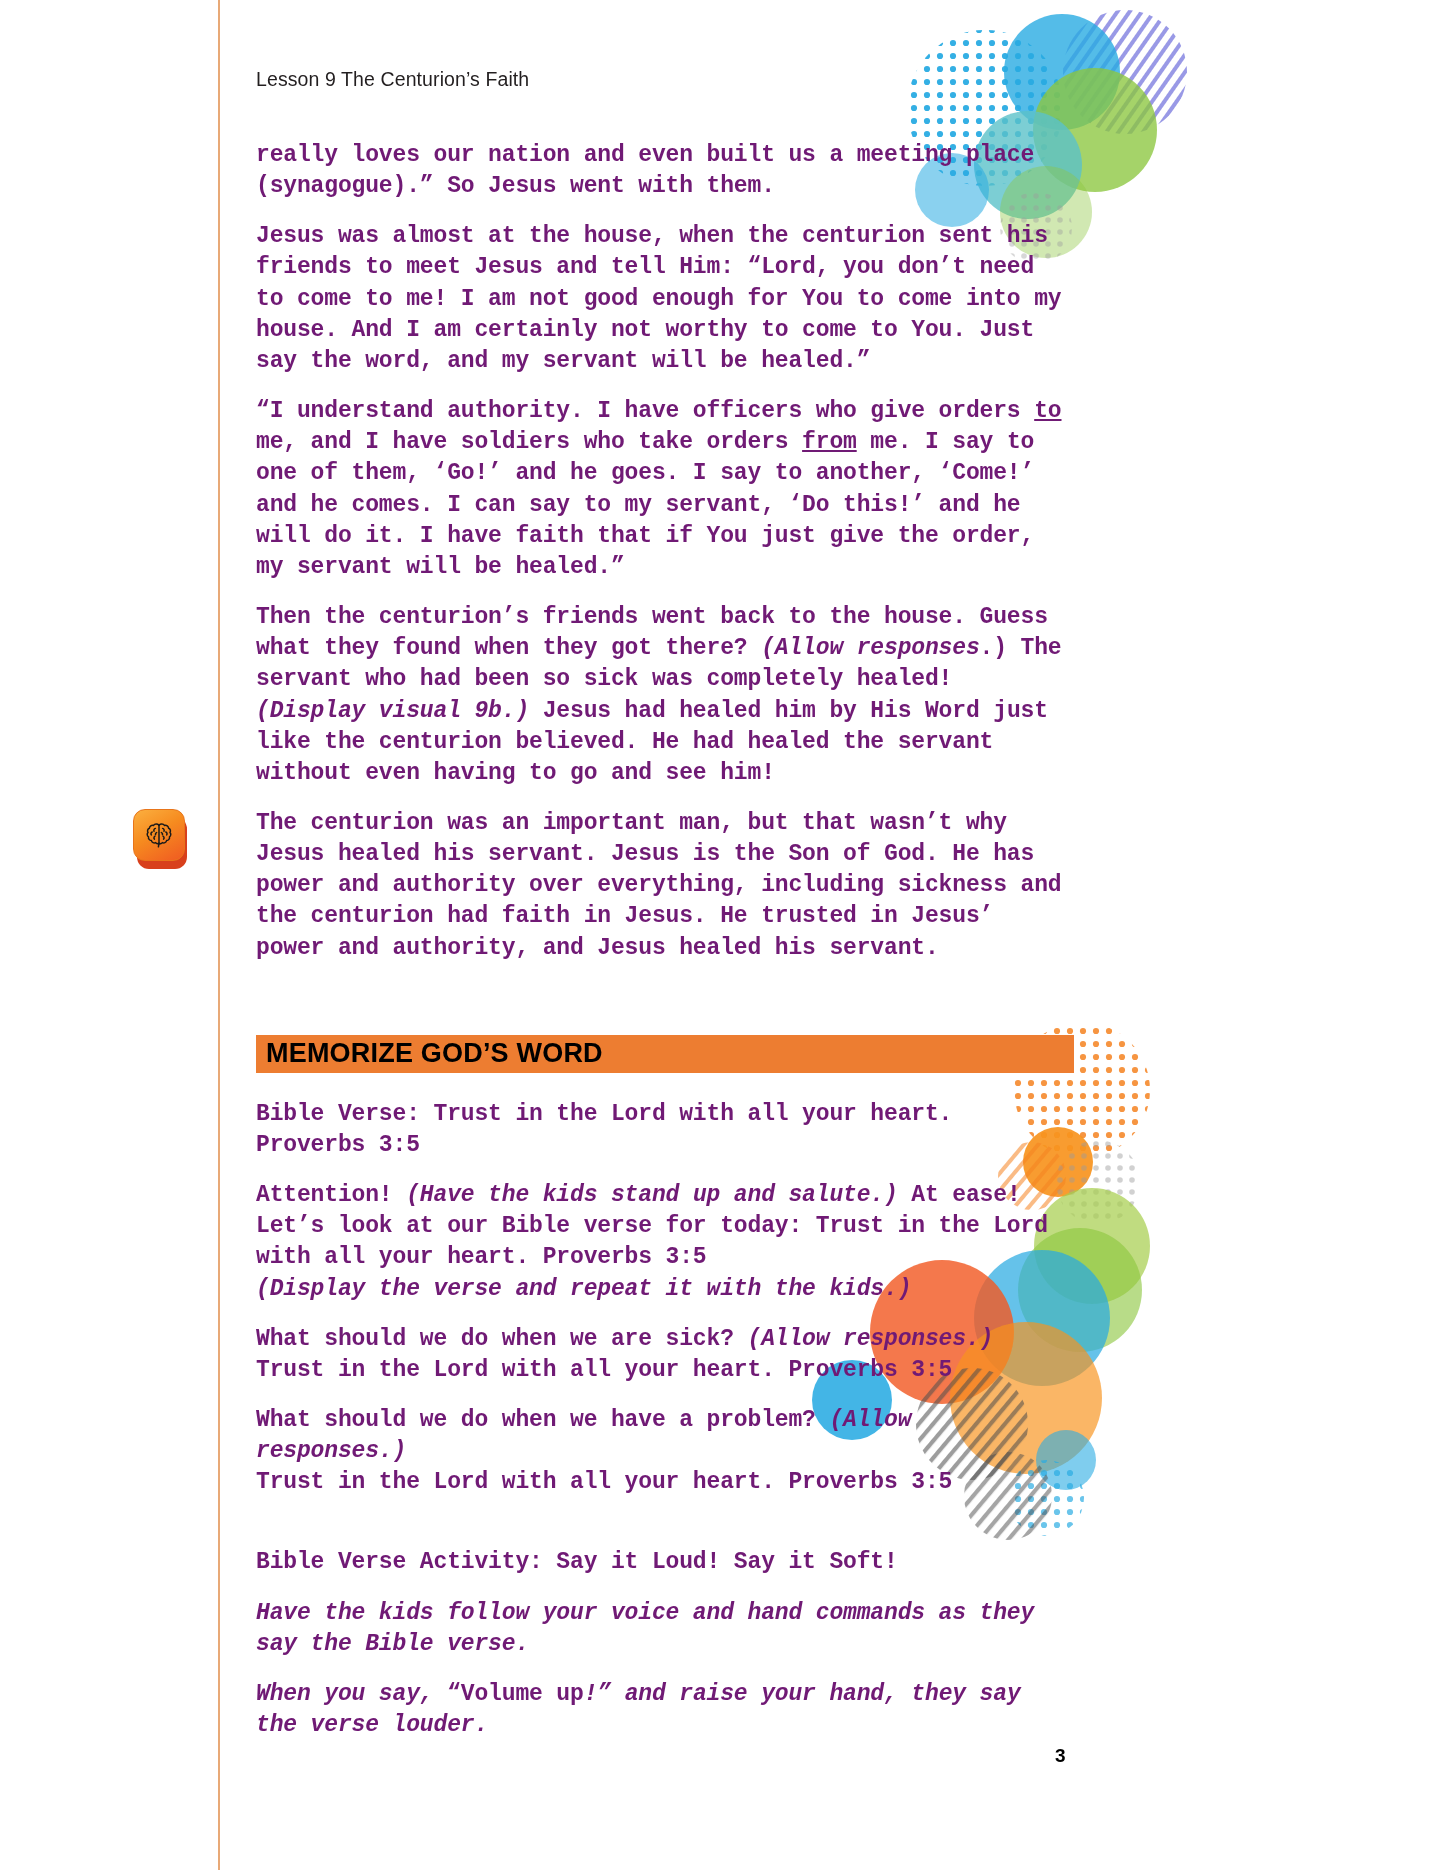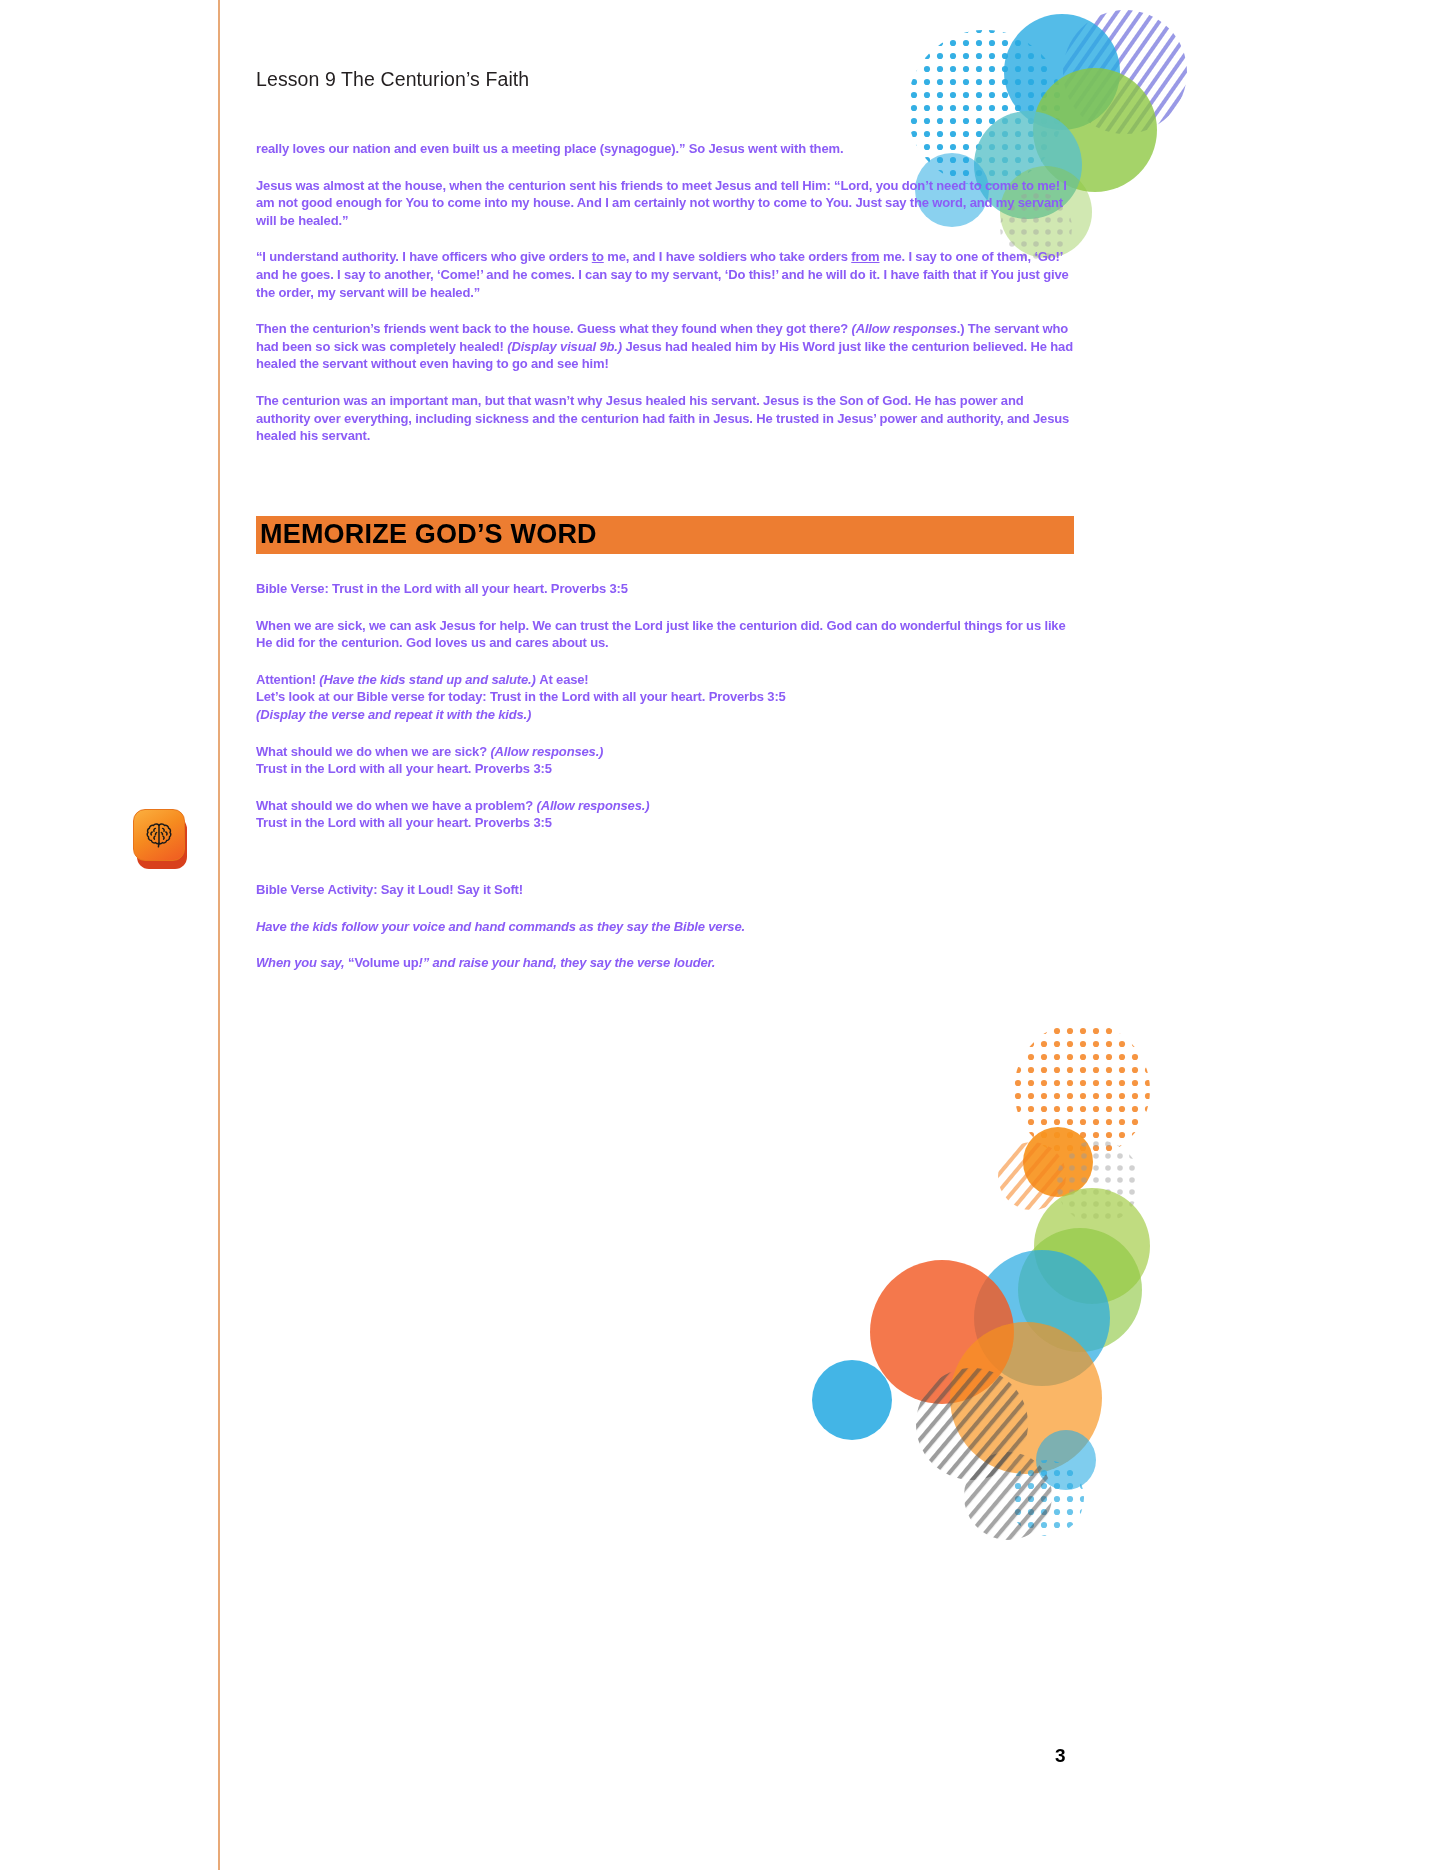--- a/index.html
+++ b/index.html
@@ -48,25 +48,25 @@
     white-space: nowrap;
   }
 
   
   .col {
     position: absolute;
     left: 256px; top: 140px;
     width: 818px;
   }
   .para {
-    font-family: Liberation Sans, sans-serif;
-    font-size: 13px;
+    font-family: Liberation Mono, monospace;
+    font-size: 23px;
     font-weight: bold;
     line-height: 1.355;
-    color: #8b5cf6;
+    color: #701a75;
     margin: 0 0 19px 0;
     letter-spacing: -0.15px;
     text-align: left;
     position: relative;
     z-index: 3;
   }
   .para em, .it {
     font-style: italic;
     font-weight: bold;
   }
@@ -85,21 +85,21 @@
     display: flex;
     align-items: center;
     z-index: 3;
     margin-bottom: 8px;
   }
   .section-band .band-text {
     font-family: "Liberation Sans Narrow", "Liberation Sans", sans-serif;
     font-size: 27px;
     font-weight: bold;
     color: #000000;
-    padding-left: 4px;
+    padding-left: 10px;
     letter-spacing: 0.2px;
     white-space: nowrap;
   }
 
   
   .icon-badge {
     position: absolute;
     left: 133px; top: 809px;
     width: 56px; height: 62px;
     z-index: 5;
@@ -241,21 +241,20 @@
 
     <div class="spacer-lg"></div>
 
     <div class="section-band" style="background: rgb(237, 125, 49);">
       <span class="band-text">MEMORIZE GOD’S WORD</span>
     </div>
 
     <div class="spacer-sm"></div>
 
     <p class="para" id="s1"><span>Bible Verse: Trust in the Lord with all your heart. Proverbs 3:5</span></p>
-    <p class="para" id="s2"><span>When we are sick, we can ask Jesus for help. We can trust the Lord just like the centurion did. God can do wonderful things for us like He did for the centurion. God loves us and cares about us.</span></p>
     <p class="para" id="s3"><span>Attention!</span><span class="it"> (Have the kids stand up and salute.) </span><span>At ease!</span><br><span>Let’s look at our Bible verse for today: Trust in the Lord with all your heart. Proverbs 3:5</span><br><span class="it">(Display the verse and repeat it with the kids.)</span></p>
     <p class="para" id="s4"><span>What should we do when we are sick? </span><span class="it">(Allow responses.)</span><br><span>Trust in the Lord with all your heart. Proverbs 3:5</span></p>
     <p class="para" id="s5"><span>What should we do when we have a problem? </span><span class="it">(Allow responses.)</span><br><span>Trust in the Lord with all your heart. Proverbs 3:5</span></p>
     <div class="spacer-md"></div>
     <p class="para" id="s6"><span>Bible Verse Activity: Say it Loud! Say it Soft!</span></p>
     <p class="para" id="s7"><span class="it">Have the kids follow your voice and hand commands as they say the Bible verse.</span></p>
     <p class="para" id="s8"><span class="it">When you say, </span><span>“Volume up</span><span class="it">!” and raise your hand, they say the verse louder.</span></p>
   </div>
 
   <div class="icon-badge">

